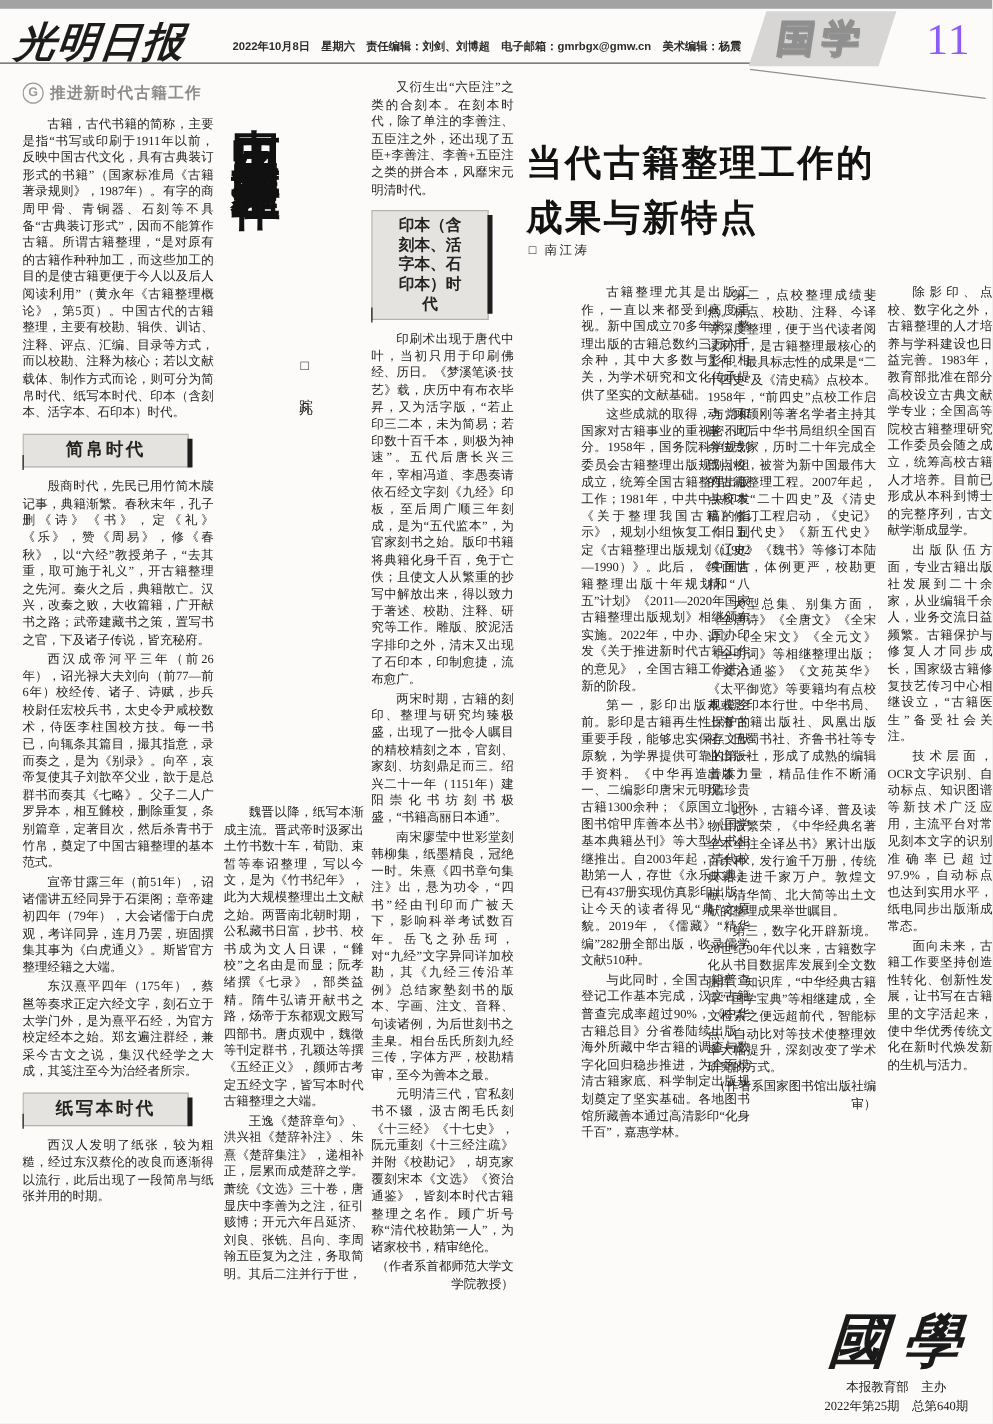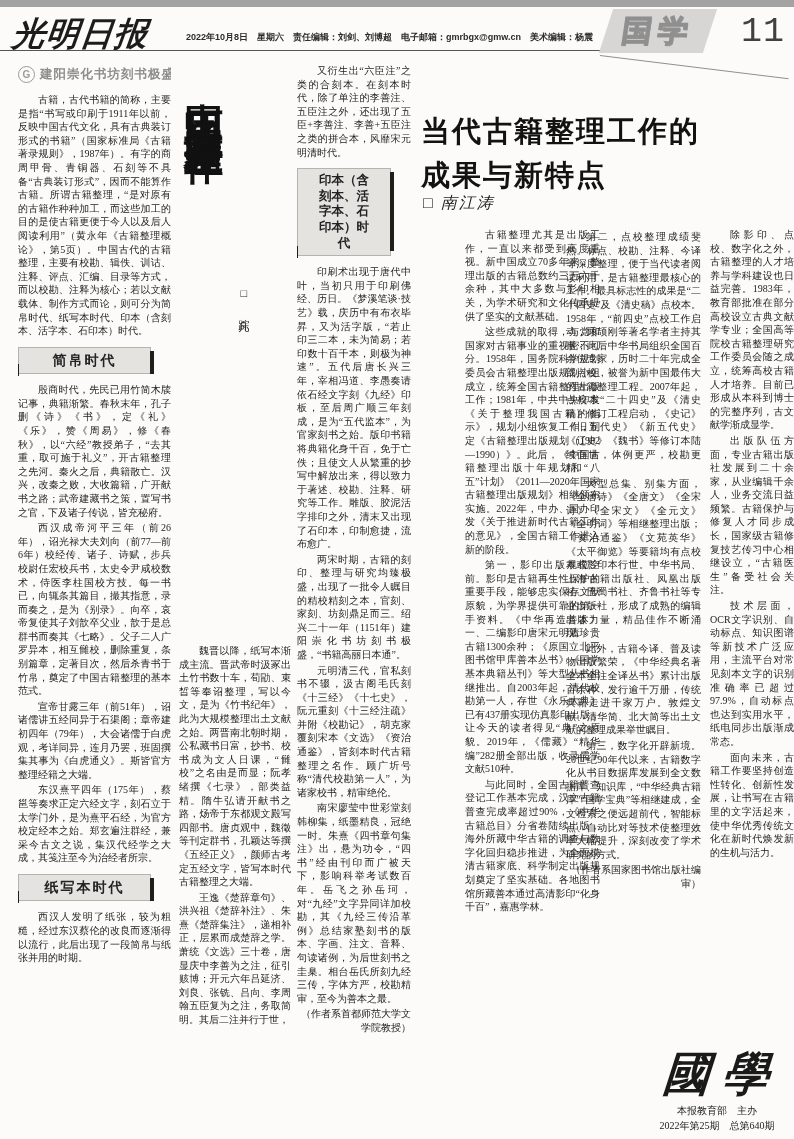--- a/index.html
+++ b/index.html
@@ -27,21 +27,21 @@
     display:flex; align-items:center; justify-content:center;
   }
   .badge span {
     transform:skewX(10deg); font-size:30px; font-weight:bold; letter-spacing:6px;
     color:#efefee; -webkit-text-stroke:1.2px #8f8f8f; text-shadow:1px 1px 0 #9a9a9a;
     white-space:nowrap;
   }
   .badge-slash { position:absolute; left:600px; top:55px; width:190px; height:1px; background:#8f8f8f; transform:rotate(7deg); transform-origin:left top; }
   .pageno {
     position:absolute; left:741px; top:12px; width:50px;
-    font-family:Liberation Mono, monospace; font-size:35px; color:#404040; letter-spacing:1px;
+    font-family:Liberation Serif, serif; font-size:35px; color:#8b5cf6; letter-spacing:1px;
   }
   
   .col { position:absolute; overflow:hidden; text-align:justify; font-size:10px; line-height:1.36; color:#232323; }
   .col p { margin:0 0 2px 0; text-indent:2em; }
   .col p.attr { text-align:right; text-indent:0; }
   
   .tag { display:flex; align-items:center; gap:5px; margin:2px 0 10px 0; }
   .g-mark {
     width:15px; height:15px; border:1.6px solid #9a9a9a; border-radius:50%;
     color:#9a9a9a; font-family:"Liberation Sans", sans-serif; font-weight:bold; font-size:10px;
@@ -62,21 +62,21 @@
   .vtitle {
     writing-mode:vertical-rl; font-size:39px; font-weight:bold;
     line-height:1.2; letter-spacing:4px; color:#111; height:560px;
   }
   .vauthor { writing-mode:vertical-rl; font-size:11px; letter-spacing:4px; margin-left:9px; padding-top:215px; color:#222; }
   
   .a2title {
     position:absolute; left:421px; top:90px; width:300px;
     font-size:29px; font-weight:bold; line-height:1.5; letter-spacing:2px; color:#121212;margin-top:20px;
   }
-  .a2byline { position:absolute; left:423px; top:193px; font-size:16px; letter-spacing:2px; color:#222;font-style:italic; }
+  .a2byline { position:absolute; left:423px; top:193px; font-size:10px; letter-spacing:2px; color:#222; }
   
   .issue-box {
     position:absolute; left:640px; top:1050px; width:154px; height:89px;
     background:#fcfbf9; text-align:center; z-index:5;
   }
   .issue-logo { font-size:47px; font-weight:bold; letter-spacing:12px; line-height:1.05; margin:0 0 4px 10px; font-style:italic; transform:skewX(-4deg); }
   .issue-line { font-size:10px; font-weight:normal; color:#1c1c1c; line-height:1.5; white-space:nowrap; }
   
   #c1   { left:18px;  top:64px;  width:153px; height:1072px; }
   #c2b  { left:179px; top:644px; width:112px; height:492px; }
@@ -96,21 +96,21 @@
   <div class="mast-rule"></div>
   <div class="badge">
     <span>国学</span>
   </div>
   <div class="badge-slash"></div>
   <div class="pageno">11</div>
 
   <div class="col" id="c1">
     <div class="tag">
       <span class="g-mark">G</span>
-      <span class="tag-label">建阳崇化书坊刻书极盛</span>
+      <span class="tag-label">推进新时代古籍工作</span>
     </div>
     <p>古籍，古代书籍的简称，主要是指“书写或印刷于1911年以前，反映中国古代文化，具有古典装订形式的书籍”（国家标准局《古籍著录规则》，1987年）。有字的商周甲骨、青铜器、石刻等不具备“古典装订形式”，因而不能算作古籍。所谓古籍整理，“是对原有的古籍作种种加工，而这些加工的目的是使古籍更便于今人以及后人阅读利用”（黄永年《古籍整理概论》，第5页）。中国古代的古籍整理，主要有校勘、辑佚、训诂、注释、评点、汇编、目录等方式，而以校勘、注释为核心；若以文献载体、制作方式而论，则可分为简帛时代、纸写本时代、印本（含刻本、活字本、石印本）时代。</p>
     <div class="secbox">简帛时代</div>
     <p>殷商时代，先民已用竹简木牍记事，典籍渐繁。春秋末年，孔子删《诗》《书》，定《礼》《乐》，赞《周易》，修《春秋》，以“六经”教授弟子，“去其重，取可施于礼义”，开古籍整理之先河。秦火之后，典籍散亡。汉兴，改秦之败，大收篇籍，广开献书之路；武帝建藏书之策，置写书之官，下及诸子传说，皆充秘府。</p>
     <p>西汉成帝河平三年（前26年），诏光禄大夫刘向（前77—前6年）校经传、诸子、诗赋，步兵校尉任宏校兵书，太史令尹咸校数术，侍医李柱国校方技。每一书已，向辄条其篇目，撮其指意，录而奏之，是为《别录》。向卒，哀帝复使其子刘歆卒父业，歆于是总群书而奏其《七略》。父子二人广罗异本，相互雠校，删除重复，条别篇章，定著目次，然后杀青书于竹帛，奠定了中国古籍整理的基本范式。</p>
     <p>宣帝甘露三年（前51年），诏诸儒讲五经同异于石渠阁；章帝建初四年（79年），大会诸儒于白虎观，考详同异，连月乃罢，班固撰集其事为《白虎通义》。斯皆官方整理经籍之大端。</p>
     <p>东汉熹平四年（175年），蔡邕等奏求正定六经文字，刻石立于太学门外，是为熹平石经，为官方校定经本之始。郑玄遍注群经，兼采今古文之说，集汉代经学之大成，其笺注至今为治经者所宗。</p>
     <div class="secbox">纸写本时代</div>
     <p>西汉人发明了纸张，较为粗糙，经过东汉蔡伦的改良而逐渐得以流行，此后出现了一段简帛与纸张并用的时期。</p>
   </div>
@@ -123,22 +123,22 @@
   <div class="col" id="c2b">
     <p>魏晋以降，纸写本渐成主流。晋武帝时汲冢出土竹书数十车，荀勖、束皙等奉诏整理，写以今文，是为《竹书纪年》，此为大规模整理出土文献之始。两晋南北朝时期，公私藏书日富，抄书、校书成为文人日课，“雠校”之名由是而显；阮孝绪撰《七录》，部类益精。隋牛弘请开献书之路，炀帝于东都观文殿写四部书。唐贞观中，魏徵等刊定群书，孔颖达等撰《五经正义》，颜师古考定五经文字，皆写本时代古籍整理之大端。</p>
     <p>王逸《楚辞章句》、洪兴祖《楚辞补注》、朱熹《楚辞集注》，递相补正，层累而成楚辞之学。萧统《文选》三十卷，唐显庆中李善为之注，征引赅博；开元六年吕延济、刘良、张铣、吕向、李周翰五臣复为之注，务取简明。其后二注并行于世，</p>
   </div>
 
   <div class="col" id="c3">
     <p>又衍生出“六臣注”之类的合刻本。在刻本时代，除了单注的李善注、五臣注之外，还出现了五臣+李善注、李善+五臣注之类的拼合本，风靡宋元明清时代。</p>
     <div class="secbox small">印本（含刻本、活字本、石印本）时代</div>
     <p>印刷术出现于唐代中叶，当初只用于印刷佛经、历日。《梦溪笔谈·技艺》载，庆历中有布衣毕昇，又为活字版，“若止印三二本，未为简易；若印数十百千本，则极为神速”。五代后唐长兴三年，宰相冯道、李愚奏请依石经文字刻《九经》印板，至后周广顺三年刻成，是为“五代监本”，为官家刻书之始。版印书籍将典籍化身千百，免于亡佚；且使文人从繁重的抄写中解放出来，得以致力于著述、校勘、注释、研究等工作。雕版、胶泥活字排印之外，清末又出现了石印本，印制愈捷，流布愈广。</p>
     <p>两宋时期，古籍的刻印、整理与研究均臻极盛，出现了一批令人瞩目的精校精刻之本，官刻、家刻、坊刻鼎足而三。绍兴二十一年（1151年）建阳崇化书坊刻书极盛，“书籍高丽日本通”。</p>
+    <p>南宋廖莹中世彩堂刻韩柳集，纸墨精良，冠绝一时。朱熹《四书章句集注》出，悬为功令，“四书”经由刊印而广被天下，影响科举考试数百年。岳飞之孙岳珂，对“九经”文字异同详加校勘，其《九经三传沿革例》总结家塾刻书的版本、字画、注文、音释、句读诸例，为后世刻书之圭臬。相台岳氏所刻九经三传，字体方严，校勘精审，至今为善本之最。</p>
     <p>元明清三代，官私刻书不辍，汲古阁毛氏刻《十三经》《十七史》，阮元重刻《十三经注疏》并附《校勘记》，胡克家覆刻宋本《文选》《资治通鉴》，皆刻本时代古籍整理之名作。顾广圻号称“清代校勘第一人”，为诸家校书，精审绝伦。</p>
-    <p>南宋廖莹中世彩堂刻韩柳集，纸墨精良，冠绝一时。朱熹《四书章句集注》出，悬为功令，“四书”经由刊印而广被天下，影响科举考试数百年。岳飞之孙岳珂，对“九经”文字异同详加校勘，其《九经三传沿革例》总结家塾刻书的版本、字画、注文、音释、句读诸例，为后世刻书之圭臬。相台岳氏所刻九经三传，字体方严，校勘精审，至今为善本之最。</p>
     <p class="attr">（作者系首都师范大学文学院教授）</p>
   </div>
 
   <div class="a2title">
     <div>当代古籍整理工作的</div>
     <div>成果与新特点</div>
   </div>
   <div class="a2byline">□ 南江涛</div>
 
   <div class="col" id="a2a">

